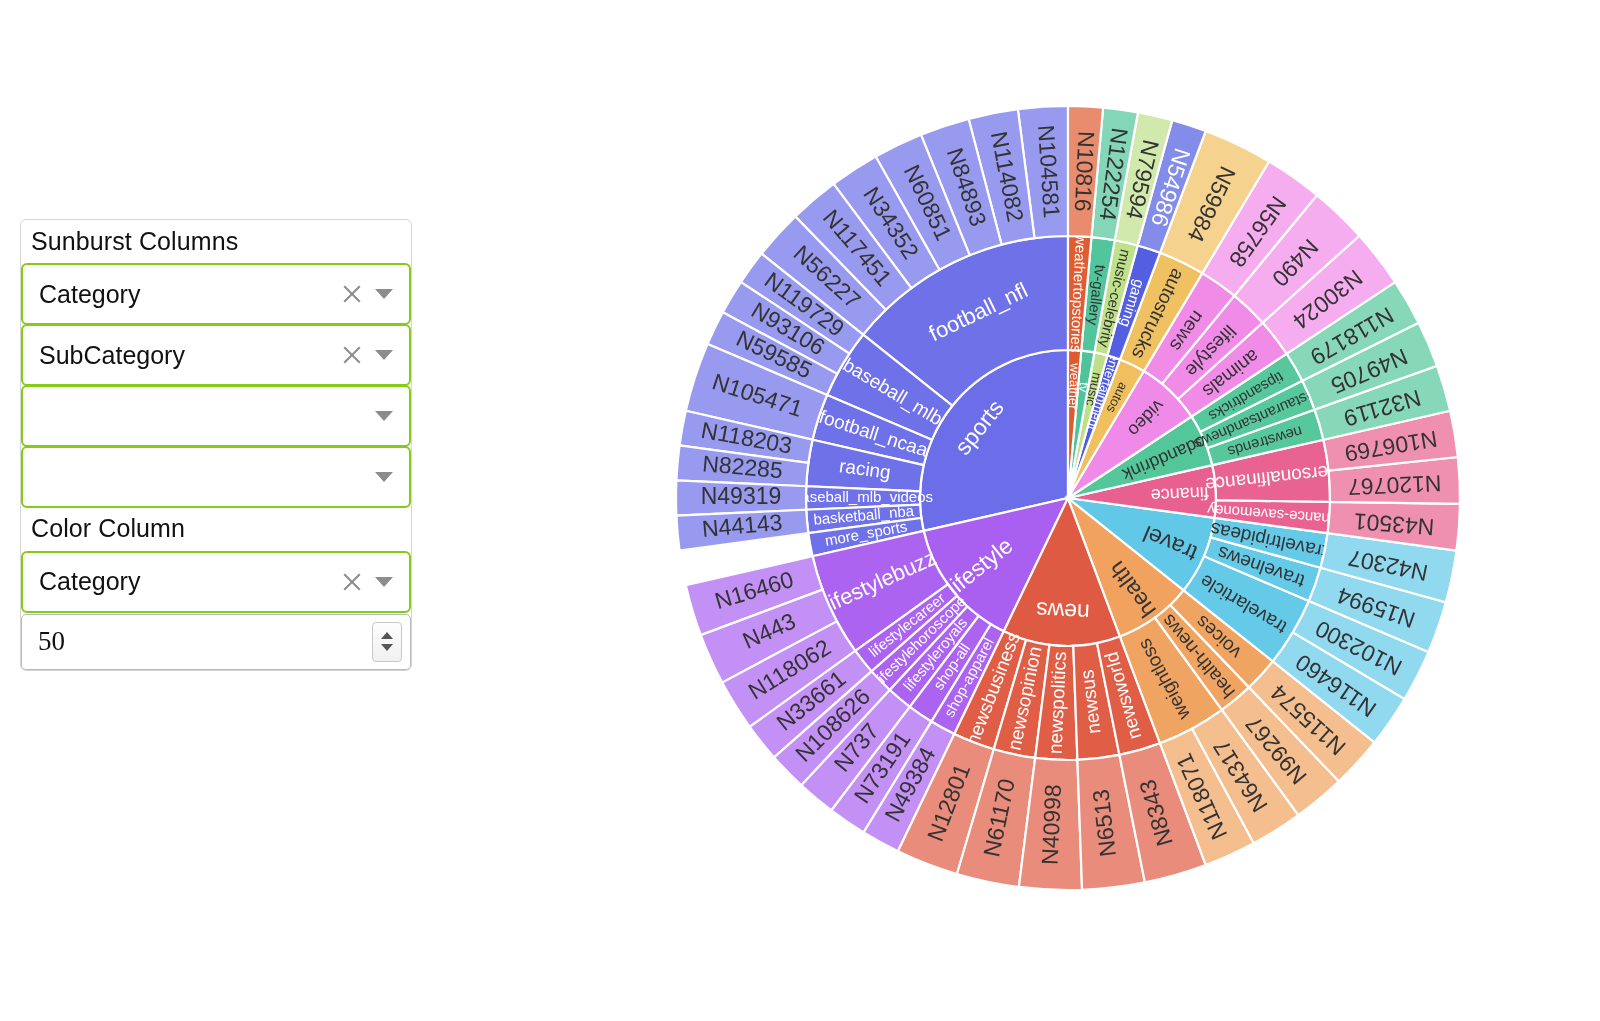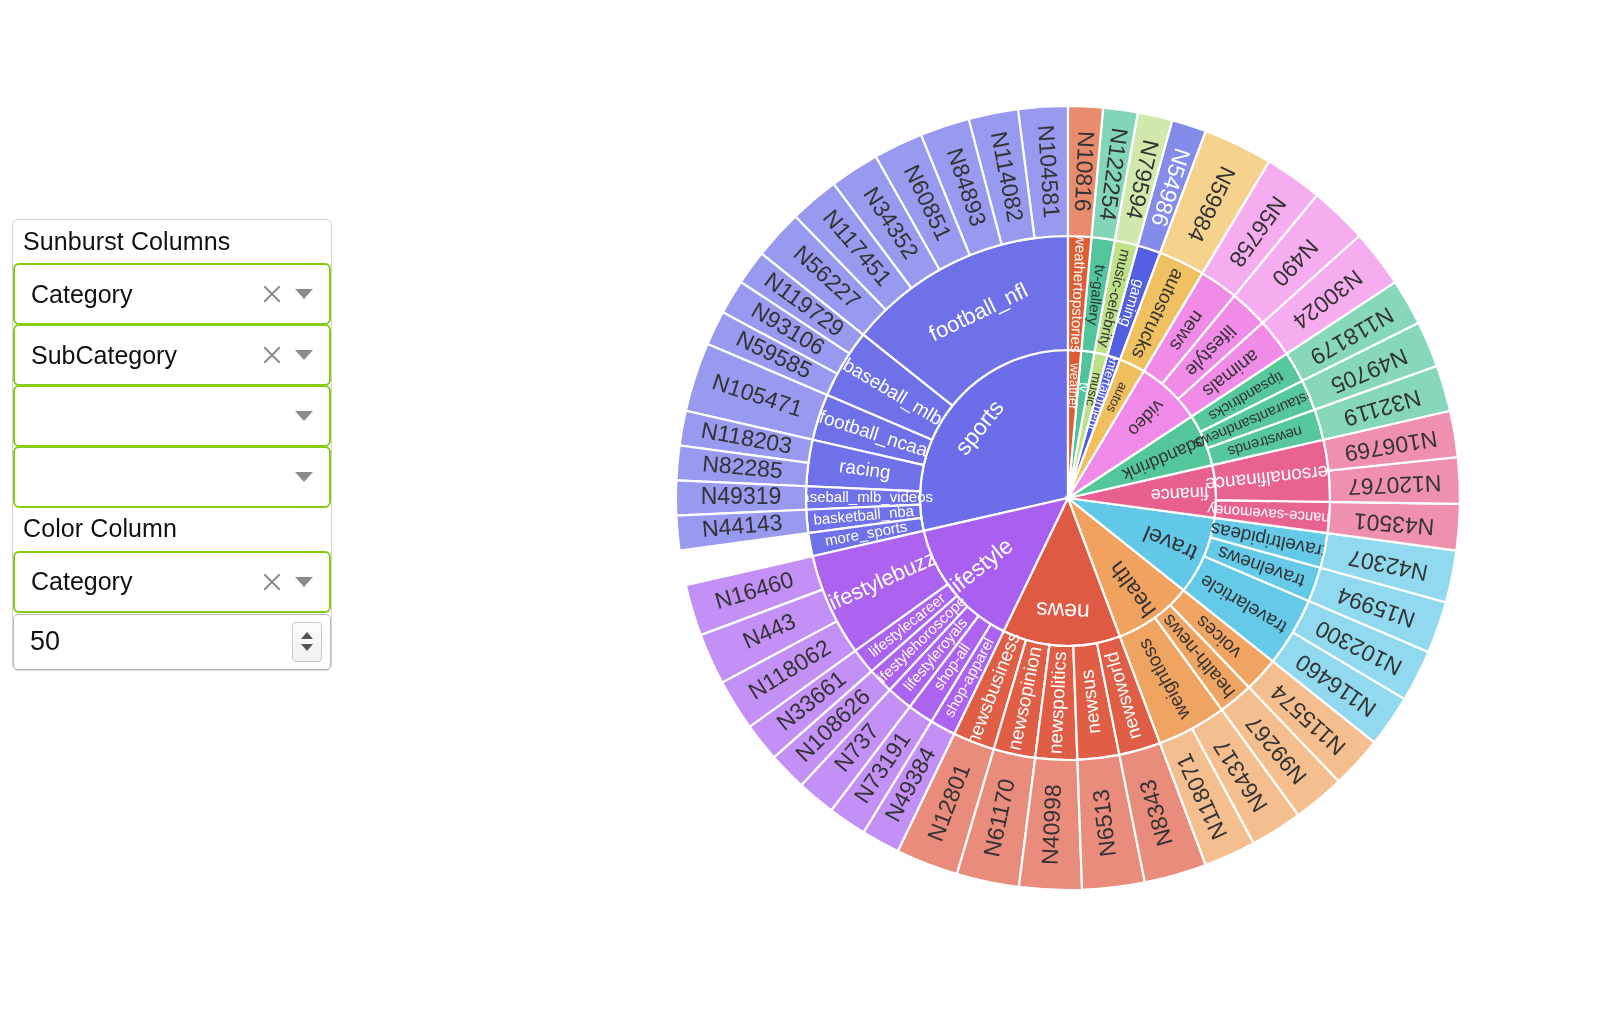--- a/index.html
+++ b/index.html
@@ -9,22 +9,22 @@
     width: 1600px; height: 1021px;
     background: #ffffff;
     font-family: "Liberation Sans", sans-serif;
     overflow: hidden;
   }
   #app { position: relative; width: 1600px; height: 1021px; }
 
   
   #sidebar {
     position: absolute;
-    left: 12px; top: 219px;
-    width: 320px;
+    left: 20px; top: 219px;
+    width: 392px;
   }
   .panel-label {
     font-size: 25px;
     color: #111111;
     padding: 6px 10px 6px 10px;
     line-height: 1.25;
     letter-spacing: 0.1px;
   }
   .select-box {
     position: relative;
@@ -79,20 +79,21 @@
 
   .num-box {
     height: 56px;
     border: 1px solid #b9b9b9;
     border-radius: 5px;
     background: #ffffff;
     display: flex;
     align-items: center;
     padding: 0 8px 0 16px;
     margin-top: 2px;
+    font-family: Liberation Serif, serif;
   }
   .num-box .num-value {
     flex: 1 1 auto;
     font-size: 27px;
     color: #111111;
   }
   .stepper {
     width: 30px; height: 40px;
     border: 1px solid #c9c9c9;
     border-radius: 4px;

